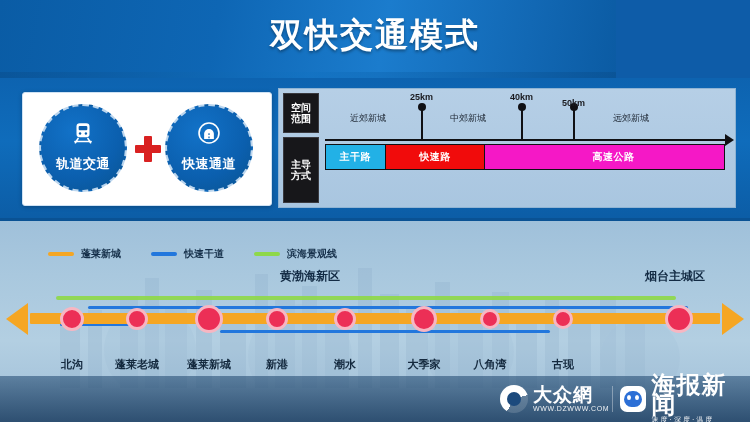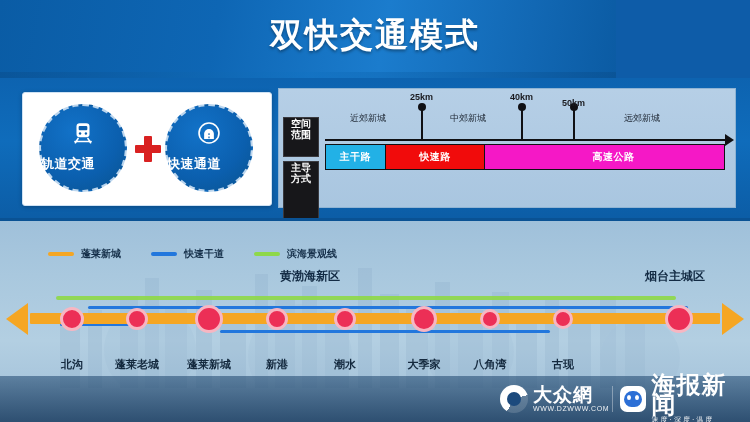--- a/index.html
+++ b/index.html
@@ -46,43 +46,43 @@
     border:2px dashed #bcd6ee;
     box-sizing:border-box;
   }
   .circ.c1{left:16px;}
   .circ.c2{left:142px;}
   .circ .glyph{
     position:absolute;left:0;top:14px;width:100%;text-align:center;
     color:#ffffff;
   }
   .circ .clabel{
-    position:absolute;left:0;bottom:17px;width:100%;
+    position:absolute;left:0;bottom:17px;width:100%;text-align:center;
     color:#ffffff;font-size:13px;font-weight:bold;letter-spacing:.5px;
   }
   .plus{
     position:absolute;left:112px;top:43px;width:26px;height:26px;
   }
   .plus:before,.plus:after{
     content:"";position:absolute;background:#d92121;border-radius:1px;
   }
   .plus:before{left:9px;top:0;width:8px;height:26px;}
   .plus:after{left:0;top:9px;width:26px;height:8px;}
 
   
   .diag{
     position:absolute;left:278px;top:88px;width:458px;height:120px;
     background:linear-gradient(180deg,#b6cfe6 0%,#a9c6e0 100%);
     border:1px solid #8fb4d4;box-sizing:border-box;
   }
   .rowlabel{
     position:absolute;left:4px;background:#17171a;color:#ffffff;
     font-size:10px;font-weight:bold;line-height:11px;text-align:center;
-    display:flex;align-items:flex-start;justify-content:center;
-    border:1px solid #3a3a3f;box-sizing:border-box;margin-top:24px;
+    display:flex;align-items:center;justify-content:center;
+    border:1px solid #3a3a3f;box-sizing:border-box;
   }
   .rowlabel.r1{top:4px;width:36px;height:40px;}
   .rowlabel.r2{top:48px;width:36px;height:66px;}
   .rowlabel span{display:block;}
 
   
   .axis{
     position:absolute;left:46px;top:50px;width:400px;height:2px;background:#101014;
   }
   .axis .head{
@@ -258,21 +258,21 @@
         </div>
         <div class="kmlab" style="left: 231px; top: 3px;">40km</div>
         <div class="tick" style="left: 294px; top: 20px;">
           <div class="dot"></div>
         </div>
         <div class="kmlab" style="left: 283px; top: 9px;">50km</div>
       </div>
     <div id="axis-zones">
         <div class="zonelab" style="left: 71px; top: 23px;">近郊新城</div>
         <div class="zonelab" style="left: 171px; top: 23px;">中郊新城</div>
-        <div class="zonelab" style="left: 345px; top: 23px;">远郊新城</div>
+        <div class="zonelab" style="left: 334px; top: 23px;">远郊新城</div>
       </div>
 
     <div class="barrow b1" id="road-row">
         <div class="seg" style="left: 0%; width: 15%; background: rgb(34, 177, 230);">主干路</div>
         <div class="seg" style="left: 15%; width: 25%; background: rgb(241, 11, 11);">快速路</div>
         <div class="seg" style="left: 40%; width: 60%; background: rgb(245, 24, 198); padding-left: 18px;">高速公路</div>
       </div>
   </div>
 
   <div class="mapband">

